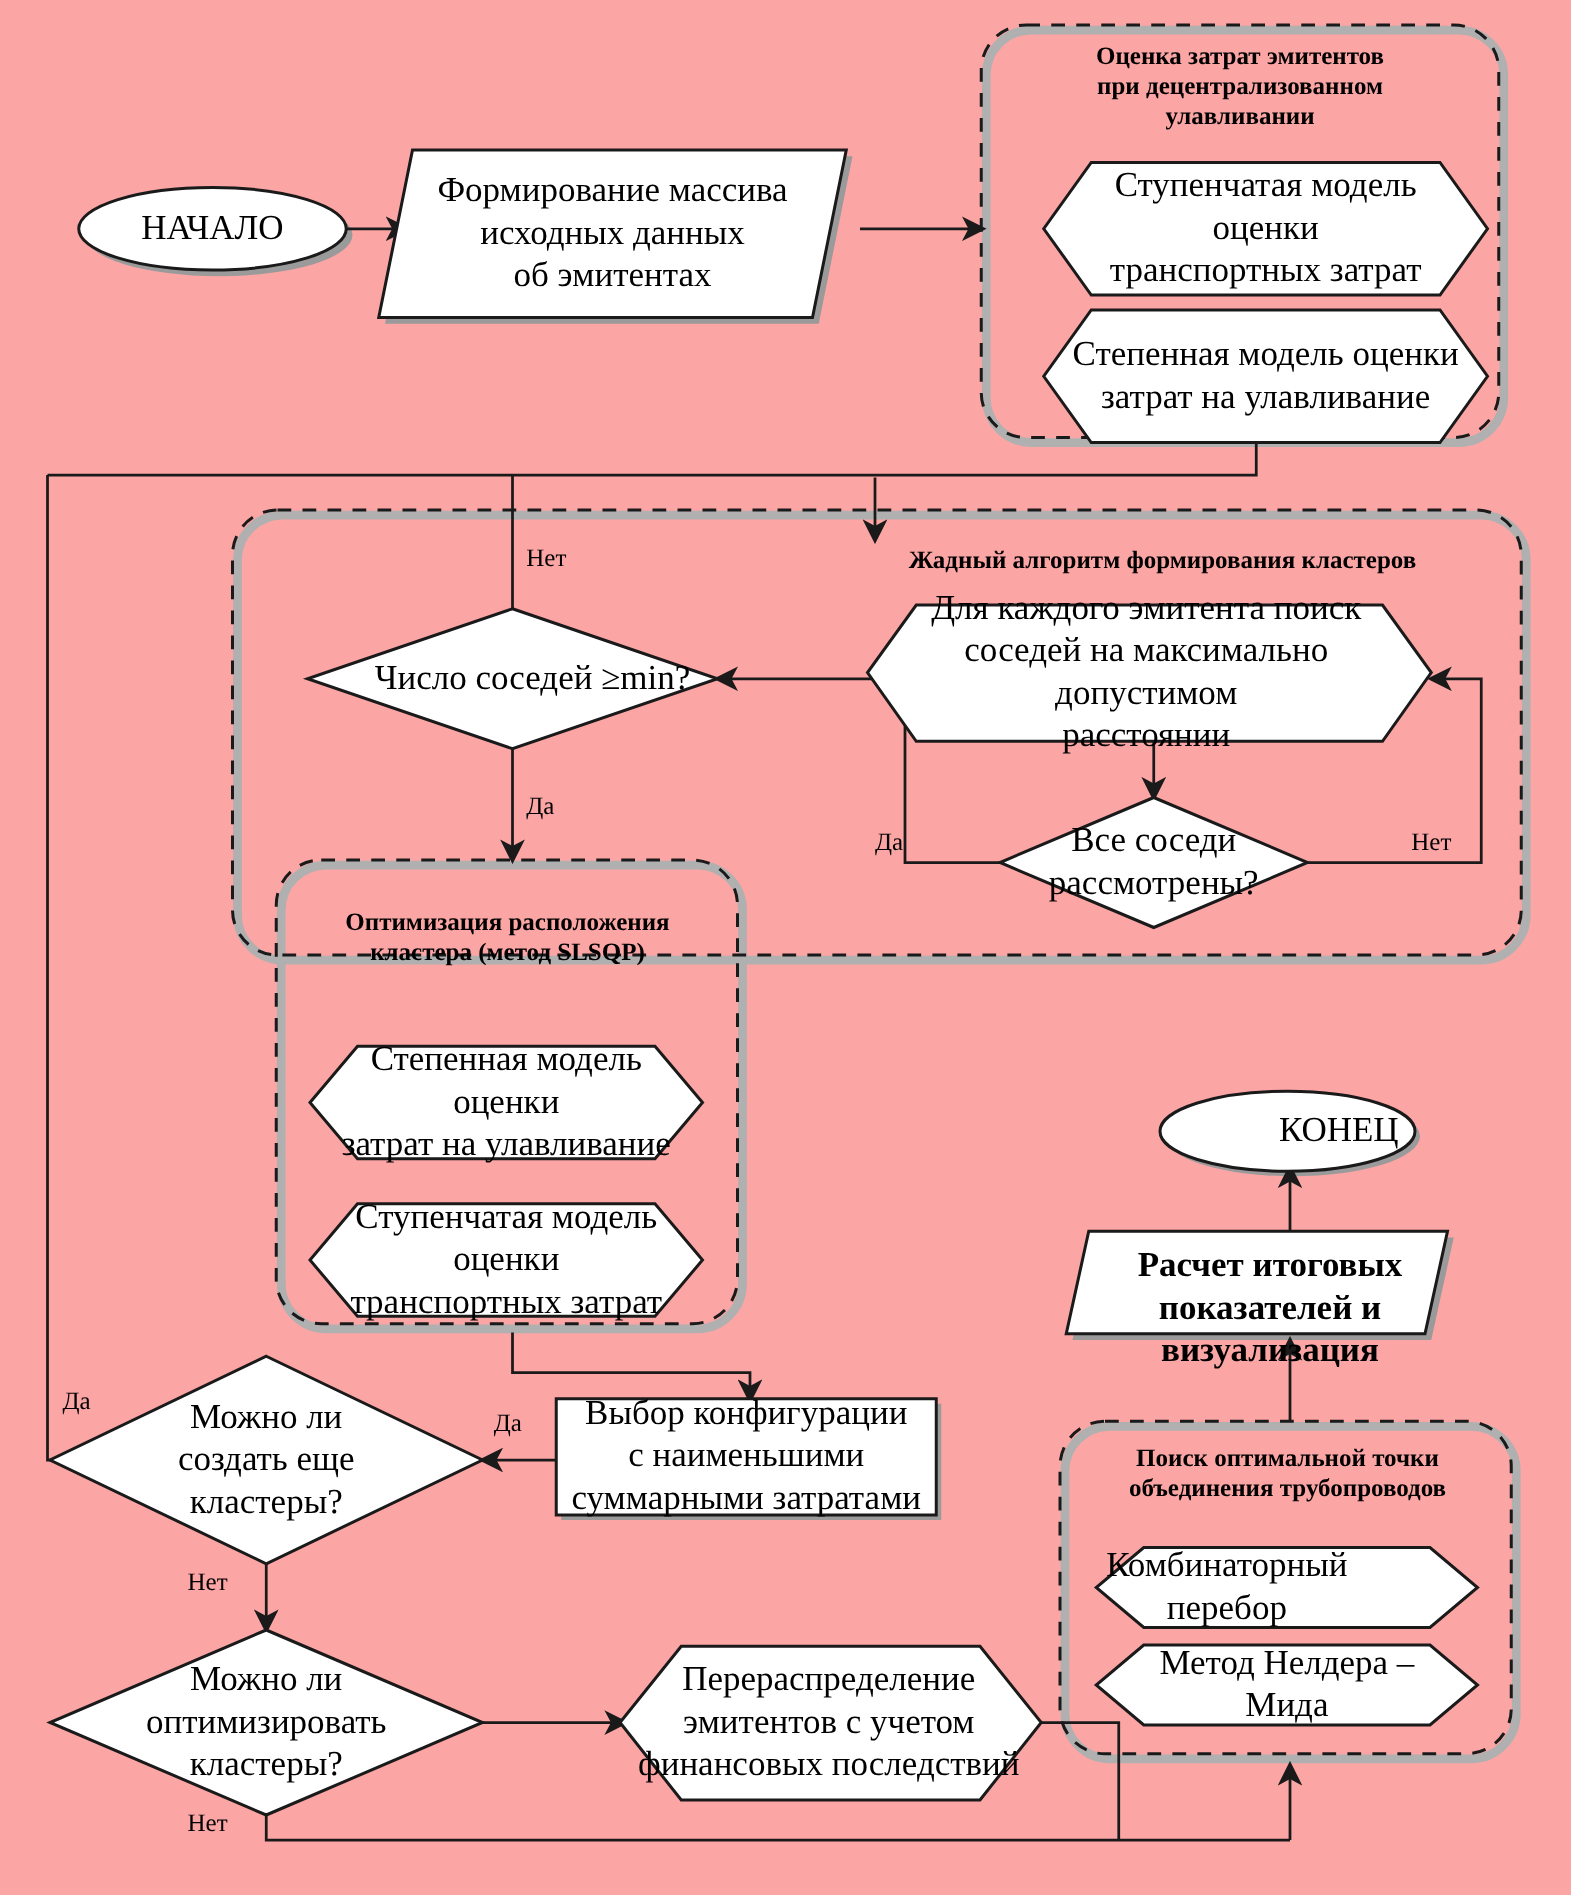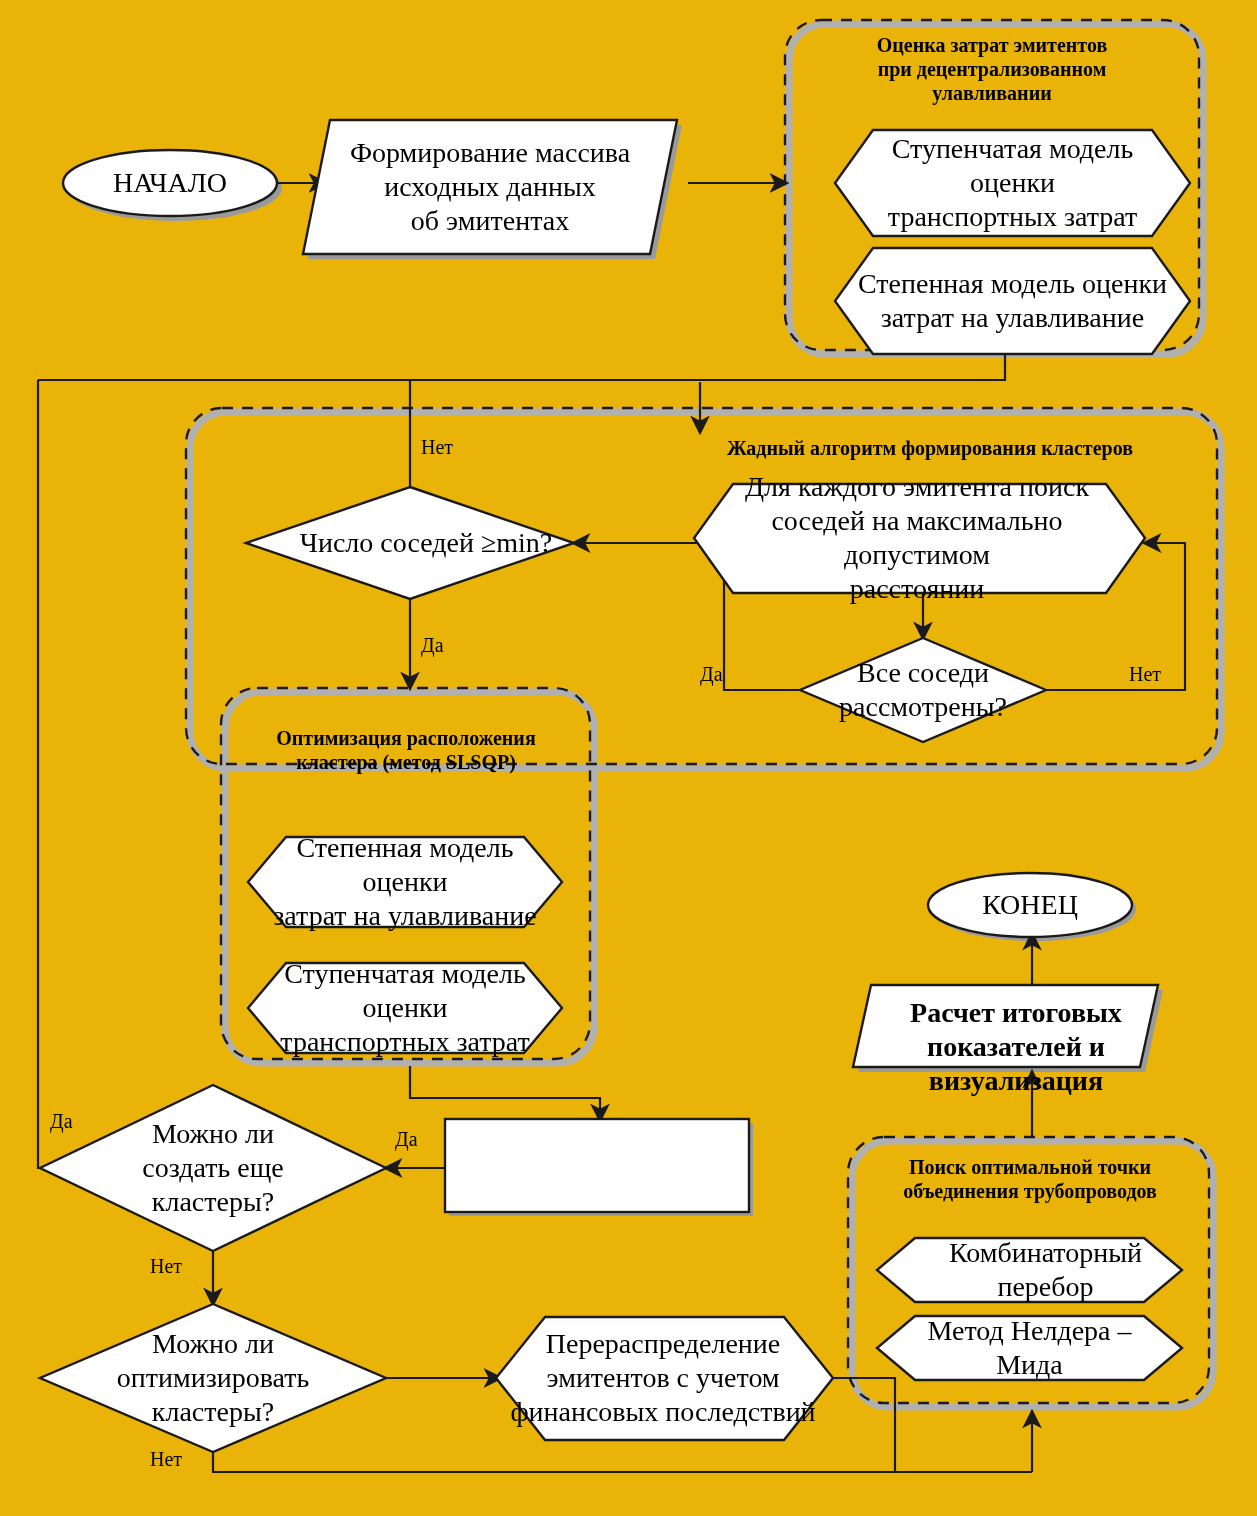--- a/index.html
+++ b/index.html
@@ -4,21 +4,21 @@
 <style>
   html, body {
     margin: 0;
     padding: 0;
     background: #ffffff;
   }
   #canvas {
     position: relative;
     width: 1257px;
     height: 1516px;
-    background: #eab308;
+    background: #fca5a5;
     font-family: "Liberation Serif", "DejaVu Serif", serif;
     overflow: hidden;
   }
   svg.layer {
     position: absolute;
     left: 0;
     top: 0;
     width: 1257px;
     height: 1516px;
   }
@@ -205,39 +205,42 @@
 
   <div class="nodetext t20" style="left:833px; top:663px; width:180px; height:54px;">Все соседи
 рассмотрены?</div>
 
   <div class="nodetext t20" style="left:262px; top:849px; width:286px; height:66px;">Степенная модель оценки
 затрат на улавливание</div>
 
   <div class="nodetext t20" style="left:262px; top:975px; width:286px; height:66px;">Ступенчатая модель оценки
 транспортных затрат</div>
 
+  <div class="nodetext t20" style="left:455px; top:1120px; width:284px; height:90px;">Выбор конфигурации
+с наименьшими
+суммарными затратами</div>
 
   <div class="nodetext t20" style="left:113px; top:1120px; width:200px; height:96px;">Можно ли
 создать еще
 кластеры?</div>
 
   <div class="nodetext t20" style="left:105px; top:1330px; width:216px; height:96px;">Можно ли
 оптимизировать
 кластеры?</div>
 
   <div class="nodetext t20" style="left:510px; top:1328px; width:306px; height:100px;">Перераспределение
 эмитентов с учетом
 финансовых последствий</div>
 
   <div class="nodetext t20" style="left:868px; top:1015px; width:296px; height:64px;font-weight:bold;">Расчет итоговых
 показателей и визуализация</div>
 
-  <div class="nodetext t20" style="left:929px; top:883px; width:202px; height:44px;">КОНЕЦ</div>
-
-  <div class="nodetext t20" style="left:908px; top:1252px; width:275px; height:36px;">Комбинаторный перебор</div>
+  <div class="nodetext t20" style="left:929px; top:883px; width:202px; height:44px;padding-left:41px;">КОНЕЦ</div>
+
+  <div class="nodetext t20" style="left:844px; top:1252px; width:275px; height:36px;">Комбинаторный перебор</div>
 
   <div class="nodetext t20" style="left:892px; top:1330px; width:275px; height:36px;">Метод Нелдера – Мида</div>
 
   <div class="edgelabel" style="left:421px; top:436px;">Нет</div>
 
   <div class="edgelabel" style="left:421px; top:634px;">Да</div>
 
   <div class="edgelabel" style="left:700px; top:663px;">Да</div>
 
   <div class="edgelabel" style="left:1129px; top:663px;">Нет</div>

